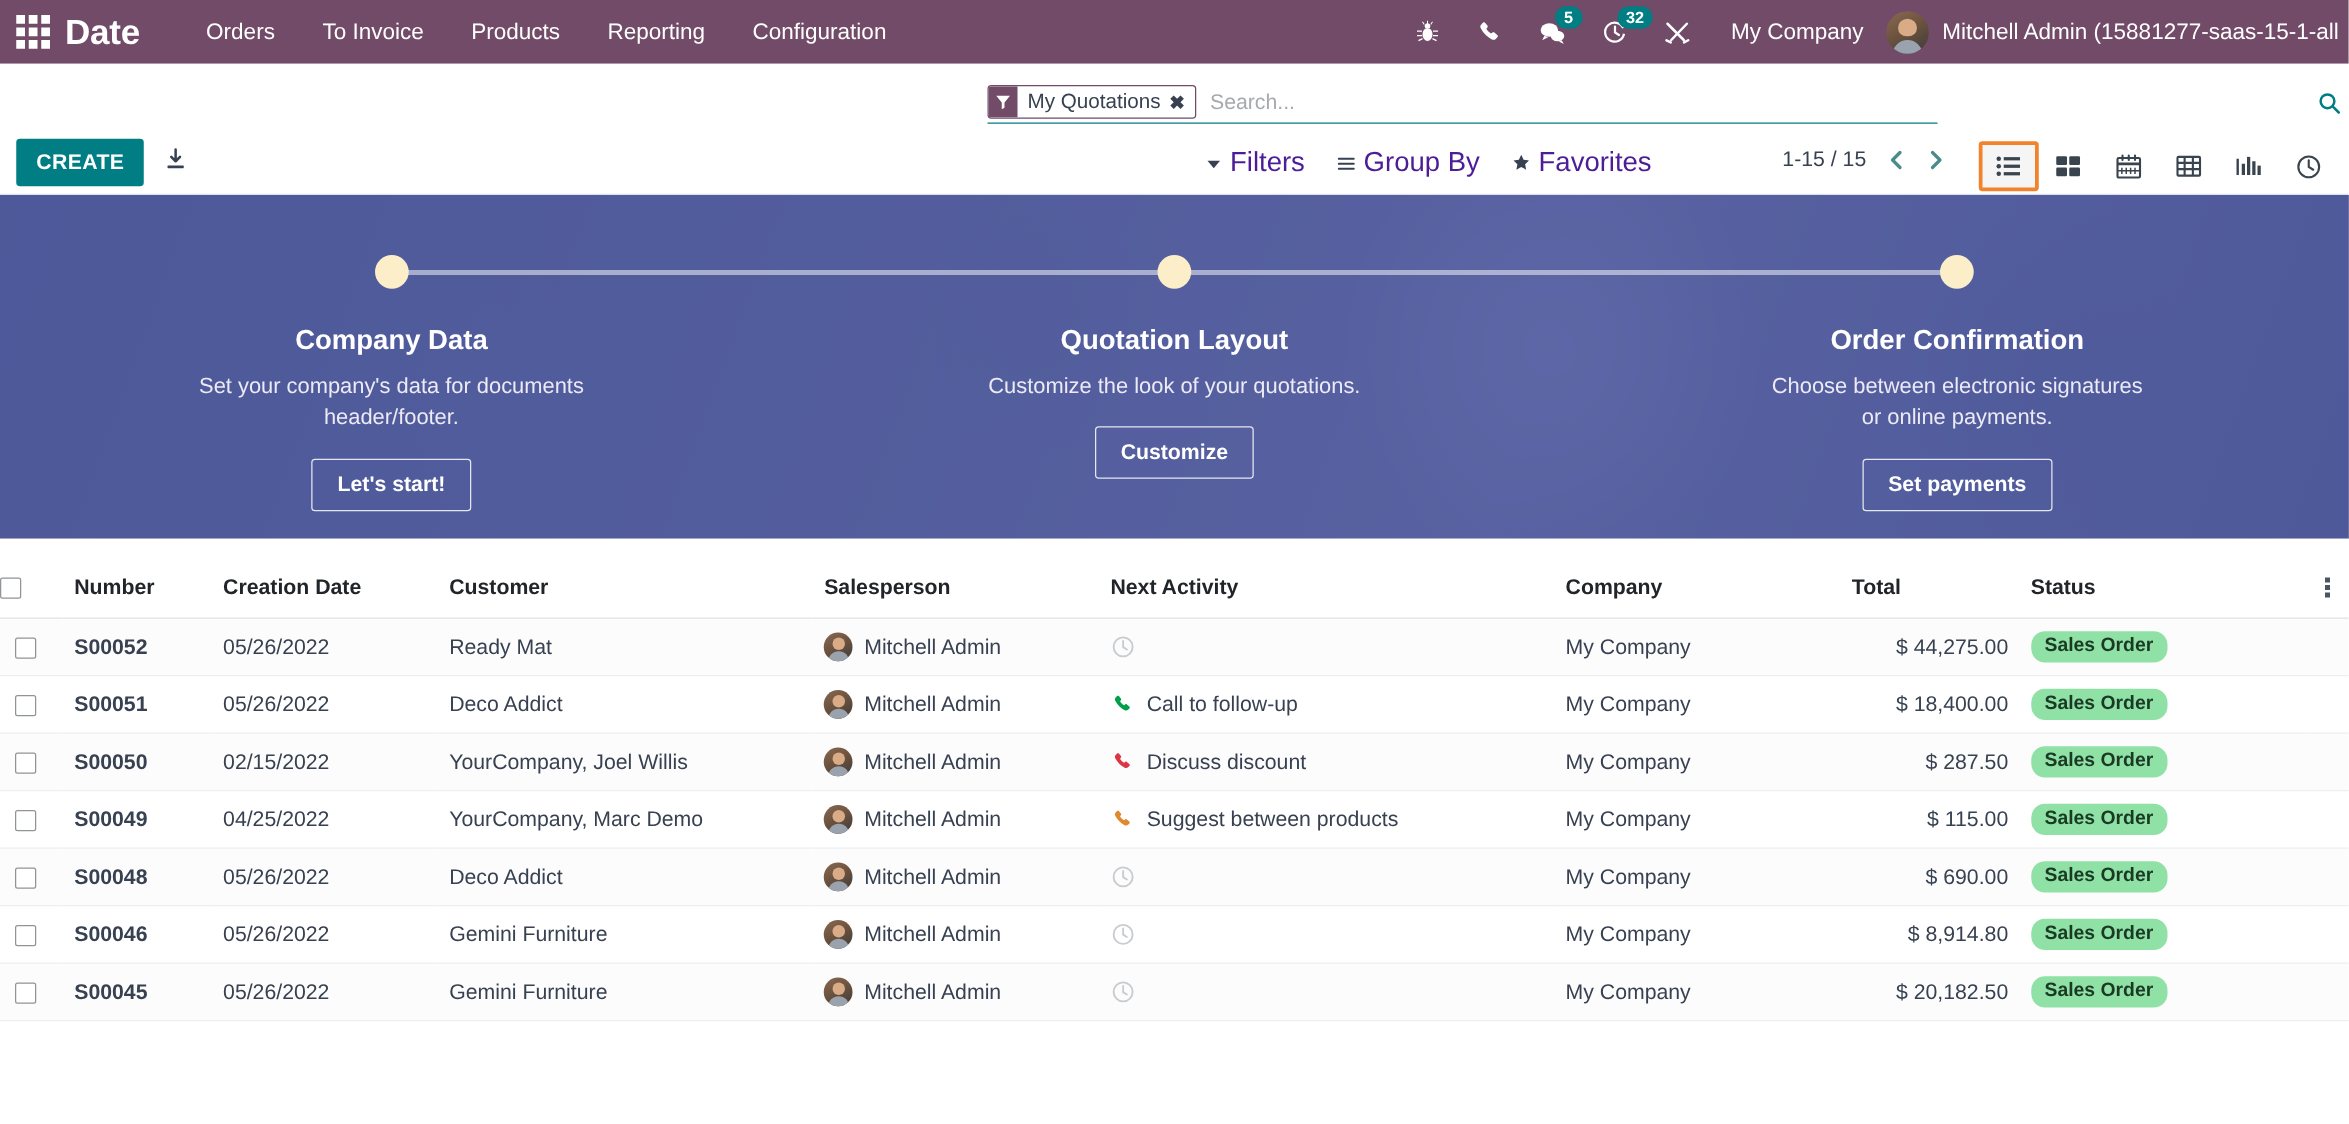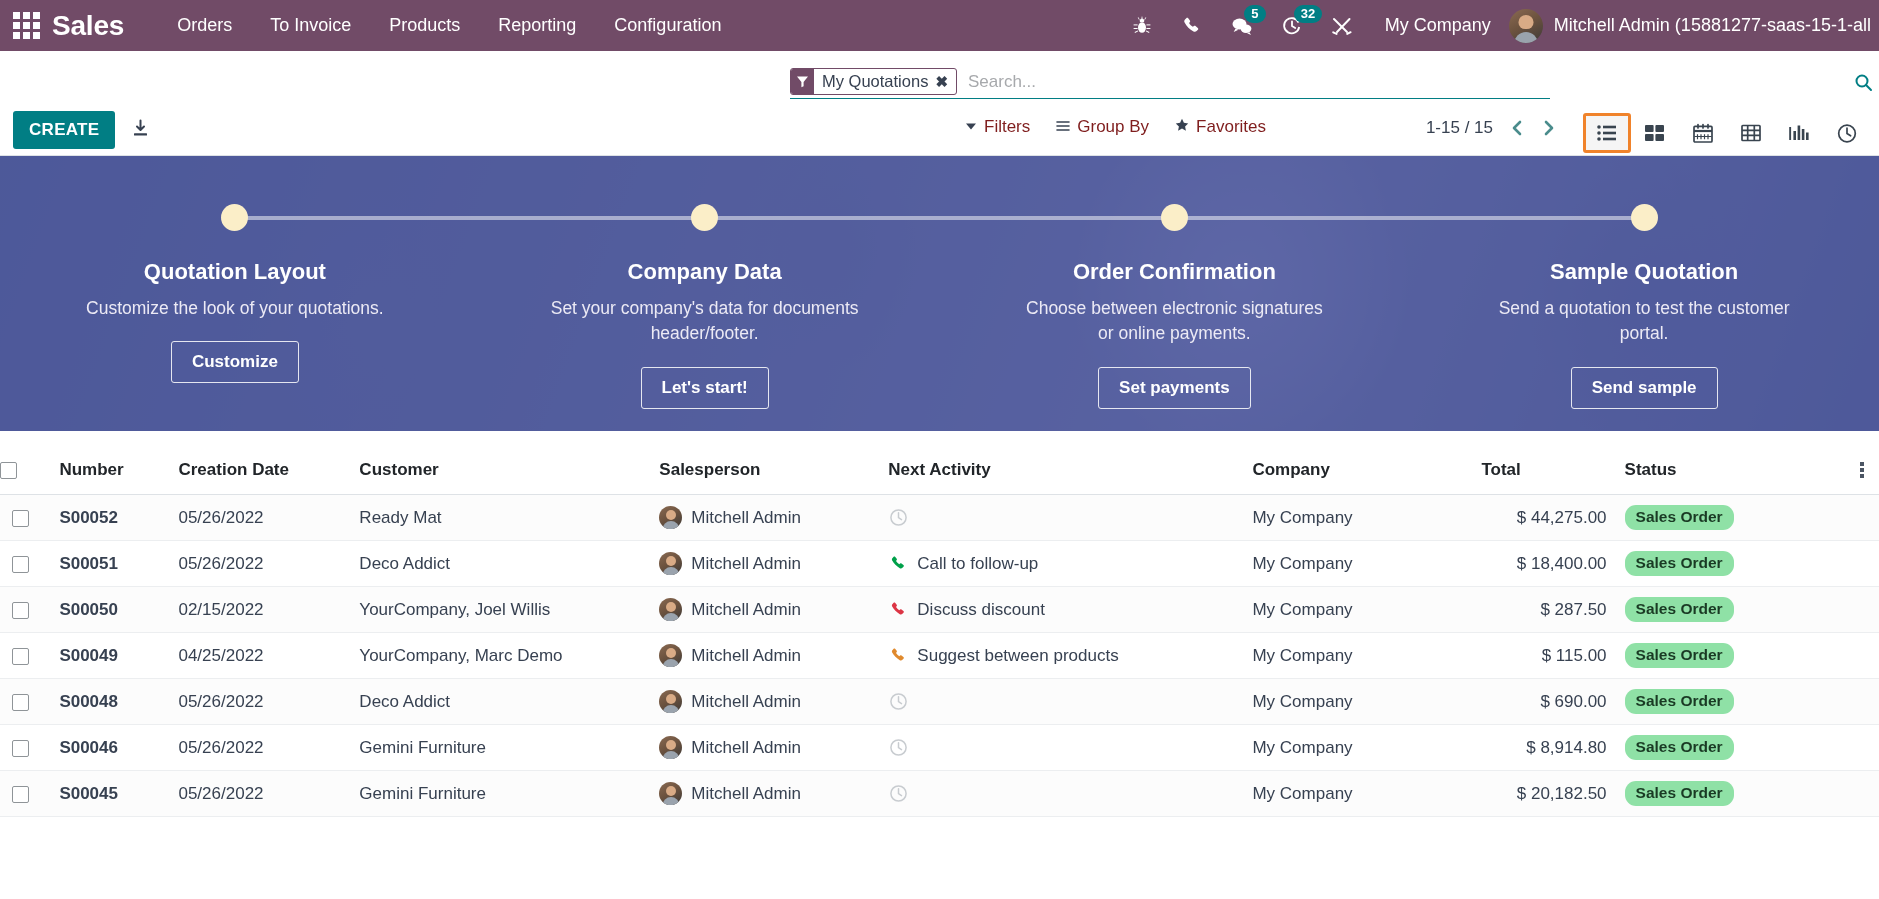--- a/index.html
+++ b/index.html
@@ -140,21 +140,21 @@
     text-align: right;
   }
   .dl-icon { margin-left: 16px; cursor: pointer; color: #374151; }
   .cp-buttons {
     display: flex; align-items: center; gap: 26px;
     margin-left: auto; margin-right: 0;
     position: absolute; left: 965px; top: 13px;
   }
   .cp-btn {
     display: flex; align-items: center; gap: 7px;
-    font-size: 17px; color: #7f1d1d; cursor: pointer;
+    font-size: 22px; color: #4c1d95; cursor: pointer;
   }
   .pager-area {
     position: absolute; right: 322px; top: 14px;
     display: flex; align-items: center; gap: 16px;
   }
   .pager-text { font-size: 17px; color: #374151; }
   .pager-arrow { color: #4a8c8c; cursor: pointer; display: flex; }
   .view-switcher {
     position: absolute; right: 8px; top: 9px;
     display: flex; align-items: center; gap: 0;
@@ -298,21 +298,21 @@
         <i></i>
         <i></i>
         <i></i>
         <i></i>
         <i></i>
         <i></i>
         <i></i>
         <i></i>
     </span>
   </div>
-  <div class="brand">Sales</div>
+  <div class="brand">Date</div>
 
   <div class="nav-menu">
     <div>Orders</div>
     <div>To Invoice</div>
     <div>Products</div>
     <div>Reporting</div>
     <div>Configuration</div>
   </div>
 
   <div class="nav-right">
@@ -494,48 +494,41 @@
 </div>
 
 <div class="banner">
   <div class="banner-photo"></div>
   <div class="banner-overlay"></div>
   <div class="banner-inner">
 
     <div class="step">
       <div class="step-line"></div>
       <div class="step-dot"></div>
+      <div class="step-title">Company Data</div>
+      <div class="step-desc">Set your company's data for documents header/footer.</div>
+      <button class="step-btn">Let's start!</button>
+    </div>
+
+    <div class="step">
+      <div class="step-line"></div>
+      <div class="step-dot"></div>
       <div class="step-title">Quotation Layout</div>
       <div class="step-desc">Customize the look of your quotations.</div>
       <button class="step-btn">Customize</button>
-    </div>
-
-    <div class="step">
-      <div class="step-line"></div>
-      <div class="step-dot"></div>
-      <div class="step-title">Company Data</div>
-      <div class="step-desc">Set your company's data for documents header/footer.</div>
-      <button class="step-btn">Let's start!</button>
     </div>
 
     <div class="step">
       <div class="step-line"></div>
       <div class="step-dot"></div>
       <div class="step-title">Order Confirmation</div>
       <div class="step-desc">Choose between electronic signatures or online payments.</div>
       <button class="step-btn">Set payments</button>
     </div>
 
-    <div class="step">
-
-      <div class="step-dot"></div>
-      <div class="step-title">Sample Quotation</div>
-      <div class="step-desc">Send a quotation to test the customer portal.</div>
-      <button class="step-btn">Send sample</button>
-    </div>
 
   </div>
 </div>
 
 <div class="list-wrap">
   <table class="list">
     <thead>
       <tr>
         <th class="col-cb">
           <span class="cb"></span>

